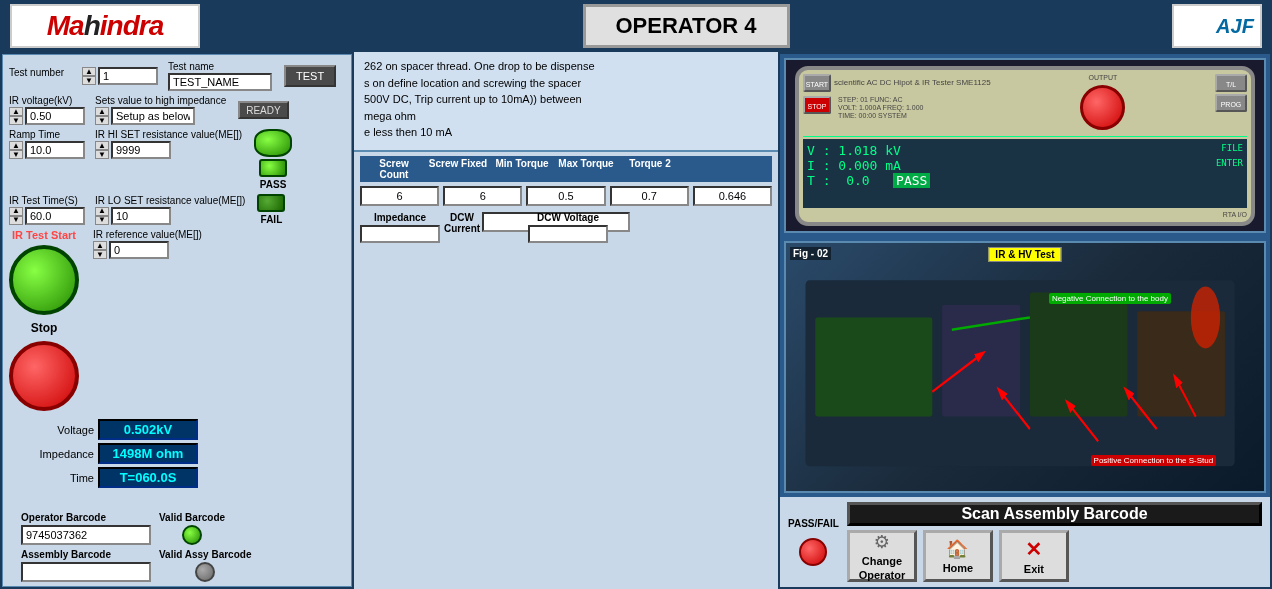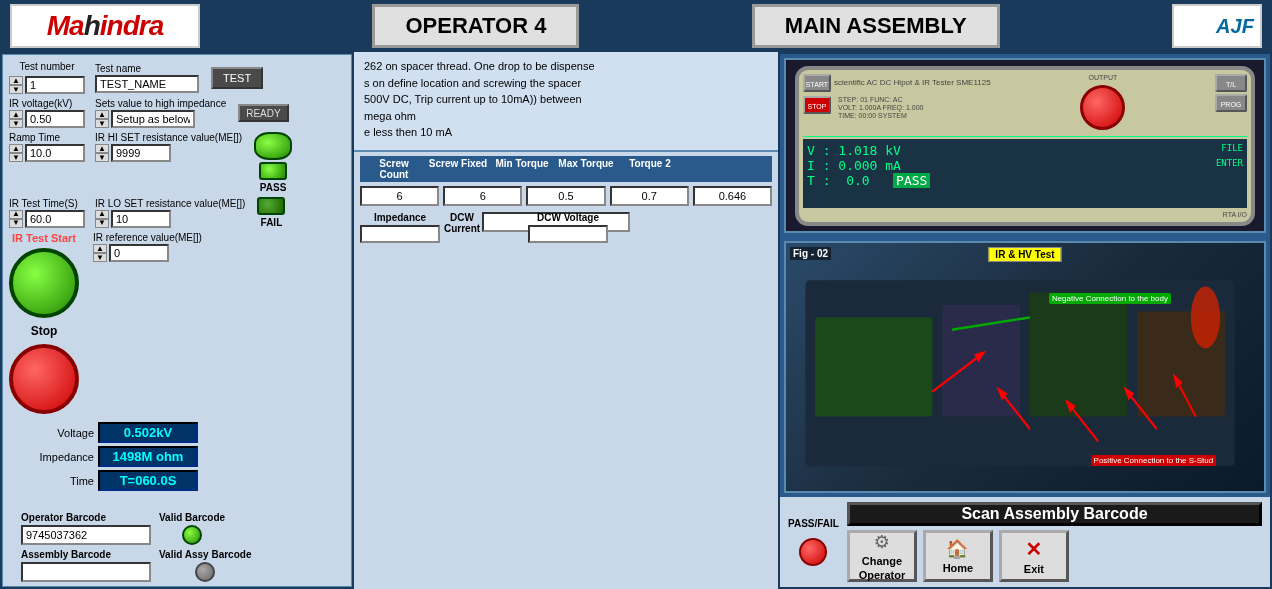--- a/index.html
+++ b/index.html
@@ -520,33 +520,32 @@
 </head>
 <body>
 
 <div class="header">
   <div class="logo-box">
     <div class="logo-text">
       Ma<span>h</span>indra
     </div>
   </div>
   <div class="operator-box">OPERATOR 4</div>
-  <div class="main-assembly-box">MAIN ASSEMBLY</div>
   <div class="ajf-logo">
     <span style="color:#0369a1;font-style:italic;font-weight:900;margin-left:36px;">AJF</span>
   </div>
 </div>
 
 <div class="main-content">
 
   <div class="left-panel">
     <div class="test-config">
 
       <div class="test-row">
-        <div style="display:flex;flex-direction:column;gap:4px;align-items:center;">
+        <div style="display:flex;flex-direction:row;gap:18px;">
           <span class="label">Test number</span>
           <div class="spinner-row">
             <div class="spinner-group">
               <div class="spinner-btn">▲</div>
               <div class="spinner-btn">▼</div>
             </div>
             <input class="input-field input-sm" value="1" style="">
           </div>
         </div>
         <div style="display:flex;flex-direction:column;gap:1px;margin-left:6px;">

